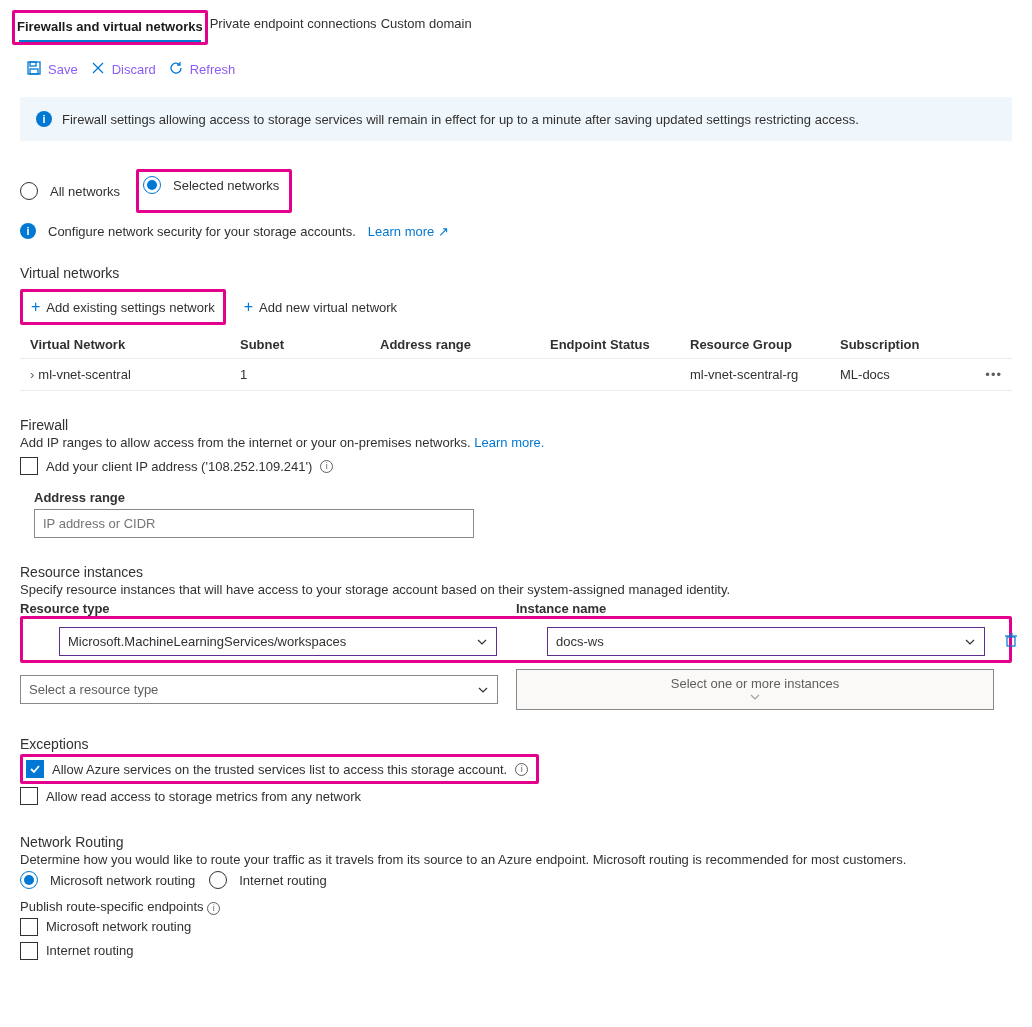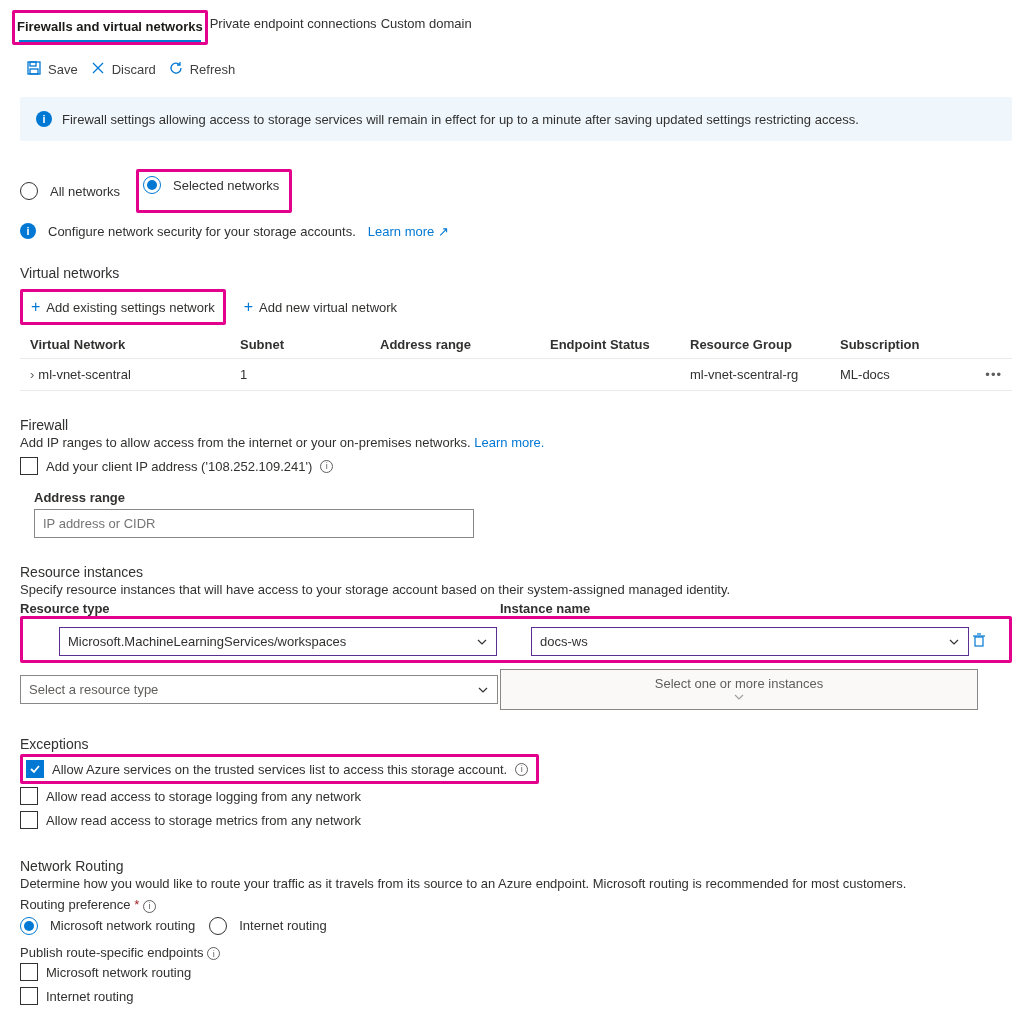--- a/index.html
+++ b/index.html
@@ -43,21 +43,21 @@
     display: flex;
     gap: 12px;
     padding: 14px 26px;
     align-items: center;
   }
   .tool-btn {
     display: inline-flex;
     align-items: center;
     gap: 6px;
     cursor: pointer;
-    color: #404040;
+    color: #8b5cf6;
   }
   .tool-btn svg { width: 16px; height: 16px; }
   .info-banner {
     margin: 4px 20px 20px;
     padding: 14px 16px;
     background: #eff6fc;
     display: flex;
     align-items: center;
     gap: 10px;
     border-radius: 2px;
@@ -163,21 +163,21 @@
     width: 440px;
     padding: 6px 8px;
     border: 1px solid #8a8886;
     font-family: inherit;
     font-size: 13px;
     background:#fff;
   }
   .ri-grid {
     display: grid;
     grid-template-columns: 478px 478px 28px;
-    gap: 2px;
+    gap: 18px;
     align-items: center;
     margin-top: 4px;
   }
   .ri-head { font-weight:600; }
   .select {
     border: 1px solid #8a8886;
     padding: 6px 8px;
     display: flex;
     align-items: center;
     justify-content: space-between;
@@ -348,36 +348,27 @@
     <span class="checkbox checked">
         <svg width="12" height="12" viewBox="0 0 12 12">
           <path d="M2 6l3 3 5-6" fill="none" stroke="#fff" stroke-width="1.8"></path>
         </svg>
       </span>
     <span>Allow Azure services on the trusted services list to access this storage account.</span>
     <span class="info-icon-outline">i</span>
   </div>
   <div class="check-row">
     <span class="checkbox"></span>
-    <span>Allow read access to storage logging from any network</span>
-  </div>
-  <div class="check-row">
-    <span class="checkbox"></span>
     <span>Allow read access to storage metrics from any network</span>
   </div>
 </div>
 
 <div class="section">
   <div class="sec-title">Network Routing</div>
   <div class="sec-sub">Determine how you would like to route your traffic as it travels from its source to an Azure endpoint. Microsoft routing is recommended for most customers.</div>
-  <div style="margin-top:6px;">
-    <span>Routing preference</span>
-    <span class="req">*</span>
-    <span class="info-icon-outline">i</span>
-  </div>
   <div class="row" style="margin-top:4px; gap:14px;">
     <span class="row">
       <span class="radio selected"></span>
       <span>Microsoft network routing</span>
     </span>
     <span class="row">
       <span class="radio"></span>
       <span>Internet routing</span>
     </span>
   </div>

